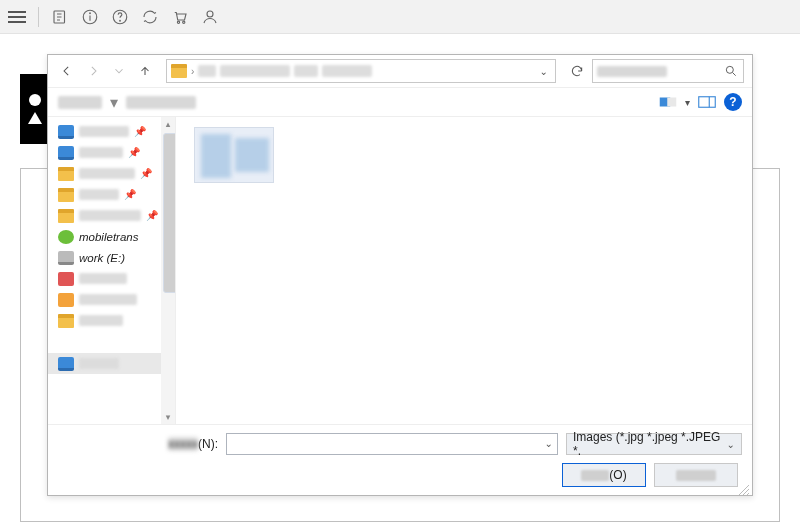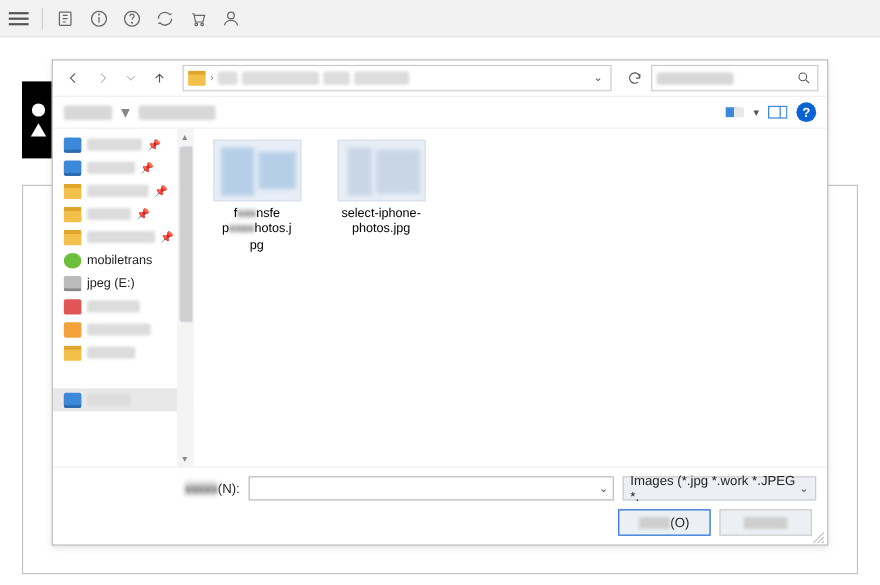--- a/index.html
+++ b/index.html
@@ -52,21 +52,21 @@
   .cmdbar .help { width:18px; height:18px; border-radius:50%; background:#0b61d6; color:#fff; font-size:12px; font-weight:bold; display:flex; align-items:center; justify-content:center;}
 
   .body { flex:1; display:flex; min-height:0; }
   .sidebar { width:128px; border-right:1px solid #eee; overflow:hidden; position:relative; font-size:11.5px; color:#222; }
   .sidebar .sb { position:absolute; right:0; top:0; bottom:0; width:14px; background:#f4f4f4; }
   .sidebar .sb .thumb { position:absolute; left:2px; right:2px; background:#cfcfcf; border-radius:3px;}
   .sidebar .sb .arrow { position:absolute; left:0; right:0; height:14px; color:#888; font-size:9px; display:flex; align-items:center; justify-content:center;}
   .tree { padding: 4px 0; }
   .node { display:flex; align-items:center; gap:5px; height:21px; padding-left:10px; position:relative; }
   .node .ico { width:16px; height:14px; flex-shrink:0; }
-  .node .lbl { white-space:nowrap; overflow:hidden; text-overflow:ellipsis; flex:1;}
+  .node .lbl { white-space:nowrap; overflow:hidden; text-overflow:ellipsis; flex:1;font-style:italic;}
   .node .pin { color:#777; font-size:10px;}
   .node .blurlbl { height:11px; background:#dcdcdc; border-radius:2px; filter:blur(1.4px);}
   .node.sel { background:#e8e8e8; }
   .ico.folder { background:#f3c04b; border-top:4px solid #e0a52c; border-radius:1px;}
   .ico.monitor { background:#3b89d8; border-radius:2px; border-bottom:3px solid #2b6bb0; }
   .ico.drive { background:#bbb; border-radius:2px; border-bottom:3px solid #888;}
   .ico.cloud { background:radial-gradient(ellipse at 30% 60%, #fff 25%, #1e7fe0 26%); border-radius:50%; }
   .ico.green { background:#6cbf3a; border-radius:50%;}
   .ico.orange { background:#f3a23b; border-radius:2px;}
   .ico.red { background:#e05555; border-radius:2px;}
@@ -228,21 +228,21 @@
             <div class="blurlbl" style="width:62px"></div>
             <span class="pin">📌</span>
           </div>
         <div class="node">
             <div class="ico green"></div>
             <span class="lbl">mobiletrans</span>
             <span class="pin">📌</span>
           </div>
         <div class="node">
             <div class="ico drive"></div>
-            <span class="lbl">jpeg (E:)</span>
+            <span class="lbl">work (E:)</span>
           </div>
         <div class="node">
             <div class="ico red"></div>
             <div class="blurlbl" style="width:48px"></div>
           </div>
         <div class="node">
             <div class="ico orange"></div>
             <div class="blurlbl" style="width:58px"></div>
           </div>
         <div class="node">
@@ -263,40 +263,32 @@
         <div class="arrow" style="bottom:0">▾</div>
       </div>
     </div>
 
     <div class="files">
       <div class="file">
         <div class="thumb">
           <div class="b" style="left:6px;top:6px;width:30px;height:44px"></div>
           <div class="b" style="left:40px;top:10px;width:34px;height:34px"></div>
         </div>
-        <div class="cap">f<span style="filter:blur(2px)">xxx</span>nsfe<br>p<span style="filter:blur(2px)">xxxx</span>hotos.j<br>pg</div>
-      </div>
-      <div class="file">
-        <div class="thumb thumb2">
-          <div class="b" style="left:8px;top:6px;width:22px;height:44px"></div>
-          <div class="b" style="left:34px;top:8px;width:40px;height:40px"></div>
-        </div>
-        <div class="cap">select-iphone-photos.jpg</div>
       </div>
     </div>
   </div>
 
   <div class="footer">
     <div class="row">
       <div class="fname-label"><span style="filter:blur(2px);background:#ddd;border-radius:2px;">xxxxx</span><span>(N):</span></div>
       <div class="fname-input">
           <span class="dd">⌄</span>
         </div>
       <div class="filter">
-        <span>Images (*.jpg *.work *.JPEG *.</span>
+        <span>Images (*.jpg *.jpeg *.JPEG *.</span>
         <span class="dd">⌄</span>
       </div>
     </div>
     <div class="btns">
       <div class="btn primary">
           <div class="blur" style="width:28px"></div>
           <span>(O)</span>
         </div>
       <div class="btn">
           <div class="blur" style="width:40px"></div>

